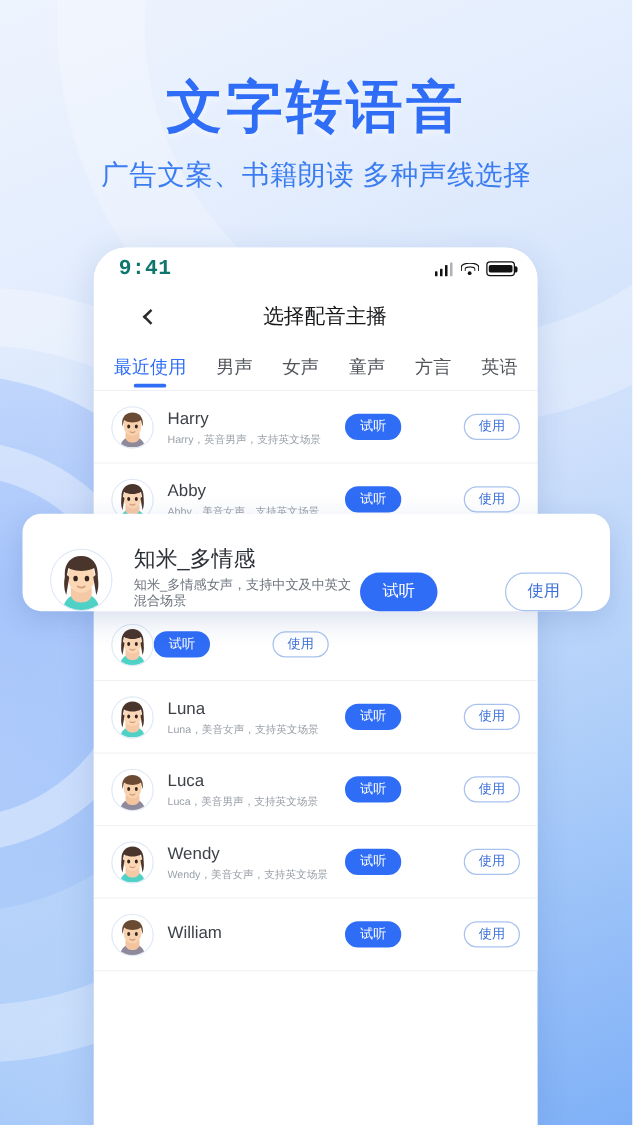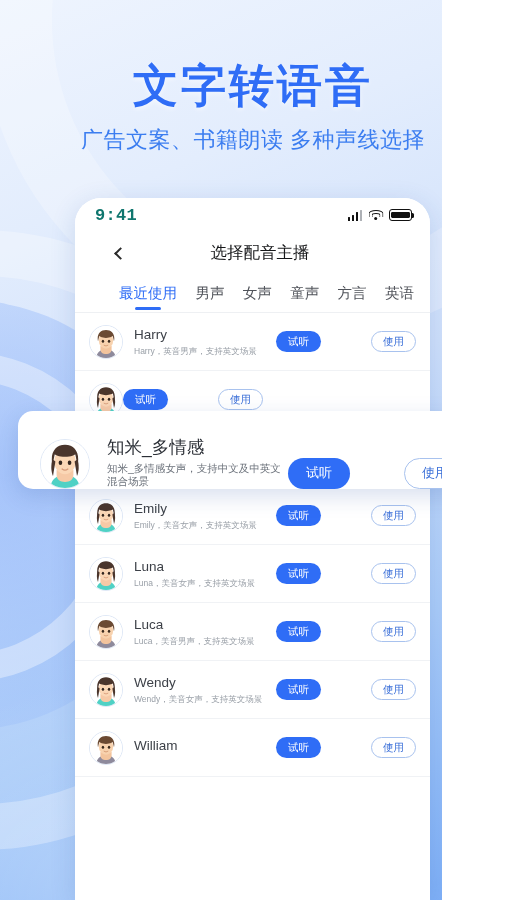--- a/index.html
+++ b/index.html
@@ -2,21 +2,21 @@
 <html><head>
 <meta charset="utf-8">
 <style>
   * { margin:0; padding:0; box-sizing:border-box; }
   html, body {
     width:506px; height:900px;
     font-family:"Liberation Sans","DejaVu Sans",sans-serif;
     overflow:hidden;
   }
   #stage {
-    position:relative; width:442px; height:900px;
+    position:relative; width:506px; height:900px;
     background:linear-gradient(158deg,#eef4fe 0%, #e3edfd 22%, #cfe0fb 48%, #accdf9 72%, #7fb0f7 100%);
     overflow:hidden;
   }
 
   
   .deco { position:absolute; border-radius:50%; pointer-events:none; }
   .arc-a {
     left:-330px; top:230px; width:620px; height:620px;
     border:46px solid rgba(255,255,255,0.30);
   }
@@ -99,21 +99,21 @@
 
   .tabs {
     display:flex; align-items:center; justify-content:space-between;
     padding:6px 16px 0 16px; background:#fff;
     border-bottom:1px solid #eef0f3;
   }
   .tab {
     font-size:14.5px; color:#50535a; padding:4px 0 9px 0;
     position:relative; cursor:pointer; white-space:nowrap;
   }
-  .tab.active { color:#2f6df6; font-weight:500;margin-left:28px; }
+  .tab.active { color:#2f6df6; font-weight:500; }
   .tab.active::after {
     content:""; position:absolute; left:50%; transform:translateX(-50%);
     bottom:2px; width:26px; height:3px; background:#2f6df6; border-radius:2px;
   }
 
   .list { background:#fff; }
   .row {
     display:flex; align-items:center; height:58px;
     padding:0 14px; border-bottom:1px solid #f0f2f5;
     position:relative; background:#fff;
@@ -247,20 +247,24 @@
               <path d="M13 29c0 4 3 6 7 6s7-2 7-6v-4H13z" fill="#f6c9a6"></path>
               <ellipse cx="20" cy="18" rx="9" ry="10.5" fill="#fbd7b6"></ellipse>
               <path d="M20 4c-7 0-11 5-11 12 0 3 .6 5 .6 5l1.8-9S15 14 20 14s8.6-2 8.6-2l1.8 9s.6-2 .6-5c0-7-4-12-11-12z" fill="#4a352c"></path>
               <path d="M9.6 16c-1.4 4-1.4 10 .4 14l2-12z" fill="#4a352c"></path>
               <path d="M30.4 16c1.4 4 1.4 10-.4 14l-2-12z" fill="#4a352c"></path>
               <ellipse cx="16.2" cy="19" rx="1.5" ry="1.9" fill="#33261f"></ellipse>
               <ellipse cx="23.8" cy="19" rx="1.5" ry="1.9" fill="#33261f"></ellipse>
               <path d="M17.6 24.2q2.4 1.8 4.8 0" stroke="#d79b7a" stroke-width="1.1" fill="none" stroke-linecap="round"></path>
             </svg>
           </div>
+          <div class="row-text">
+            <div class="row-name">Abby</div>
+            <div class="row-desc">Abby，美音女声，支持英文场景</div>
+          </div>
           <div class="row-actions">
             <button class="btn-try">试听</button>
             <button class="btn-use">使用</button>
           </div>
         </div>
         <div class="row">
           <div class="avatar">
             <svg viewBox="0 0 40 40">
               <rect width="40" height="40" fill="#ffffff"></rect>
               <path d="M8 40c0-7 5.4-11 12-11s12 4 12 11z" fill="#8e8a9c"></path>
@@ -288,24 +292,20 @@
               <path d="M8 40c0-7 5.4-11 12-11s12 4 12 11z" fill="#4fd1c5"></path>
               <path d="M13 29c0 4 3 6 7 6s7-2 7-6v-4H13z" fill="#f6c9a6"></path>
               <ellipse cx="20" cy="18" rx="9" ry="10.5" fill="#fbd7b6"></ellipse>
               <path d="M20 4c-7 0-11 5-11 12 0 3 .6 5 .6 5l1.8-9S15 14 20 14s8.6-2 8.6-2l1.8 9s.6-2 .6-5c0-7-4-12-11-12z" fill="#4a352c"></path>
               <path d="M9.6 16c-1.4 4-1.4 10 .4 14l2-12z" fill="#4a352c"></path>
               <path d="M30.4 16c1.4 4 1.4 10-.4 14l-2-12z" fill="#4a352c"></path>
               <ellipse cx="16.2" cy="19" rx="1.5" ry="1.9" fill="#33261f"></ellipse>
               <ellipse cx="23.8" cy="19" rx="1.5" ry="1.9" fill="#33261f"></ellipse>
               <path d="M17.6 24.2q2.4 1.8 4.8 0" stroke="#d79b7a" stroke-width="1.1" fill="none" stroke-linecap="round"></path>
             </svg>
-          </div>
-          <div class="row-text">
-            <div class="row-name">Emily</div>
-            <div class="row-desc">Emily，美音女声，支持英文场景</div>
           </div>
           <div class="row-actions">
             <button class="btn-try">试听</button>
             <button class="btn-use">使用</button>
           </div>
         </div>
         <div class="row">
           <div class="avatar">
             <svg viewBox="0 0 40 40">
               <rect width="40" height="40" fill="#ffffff"></rect>

